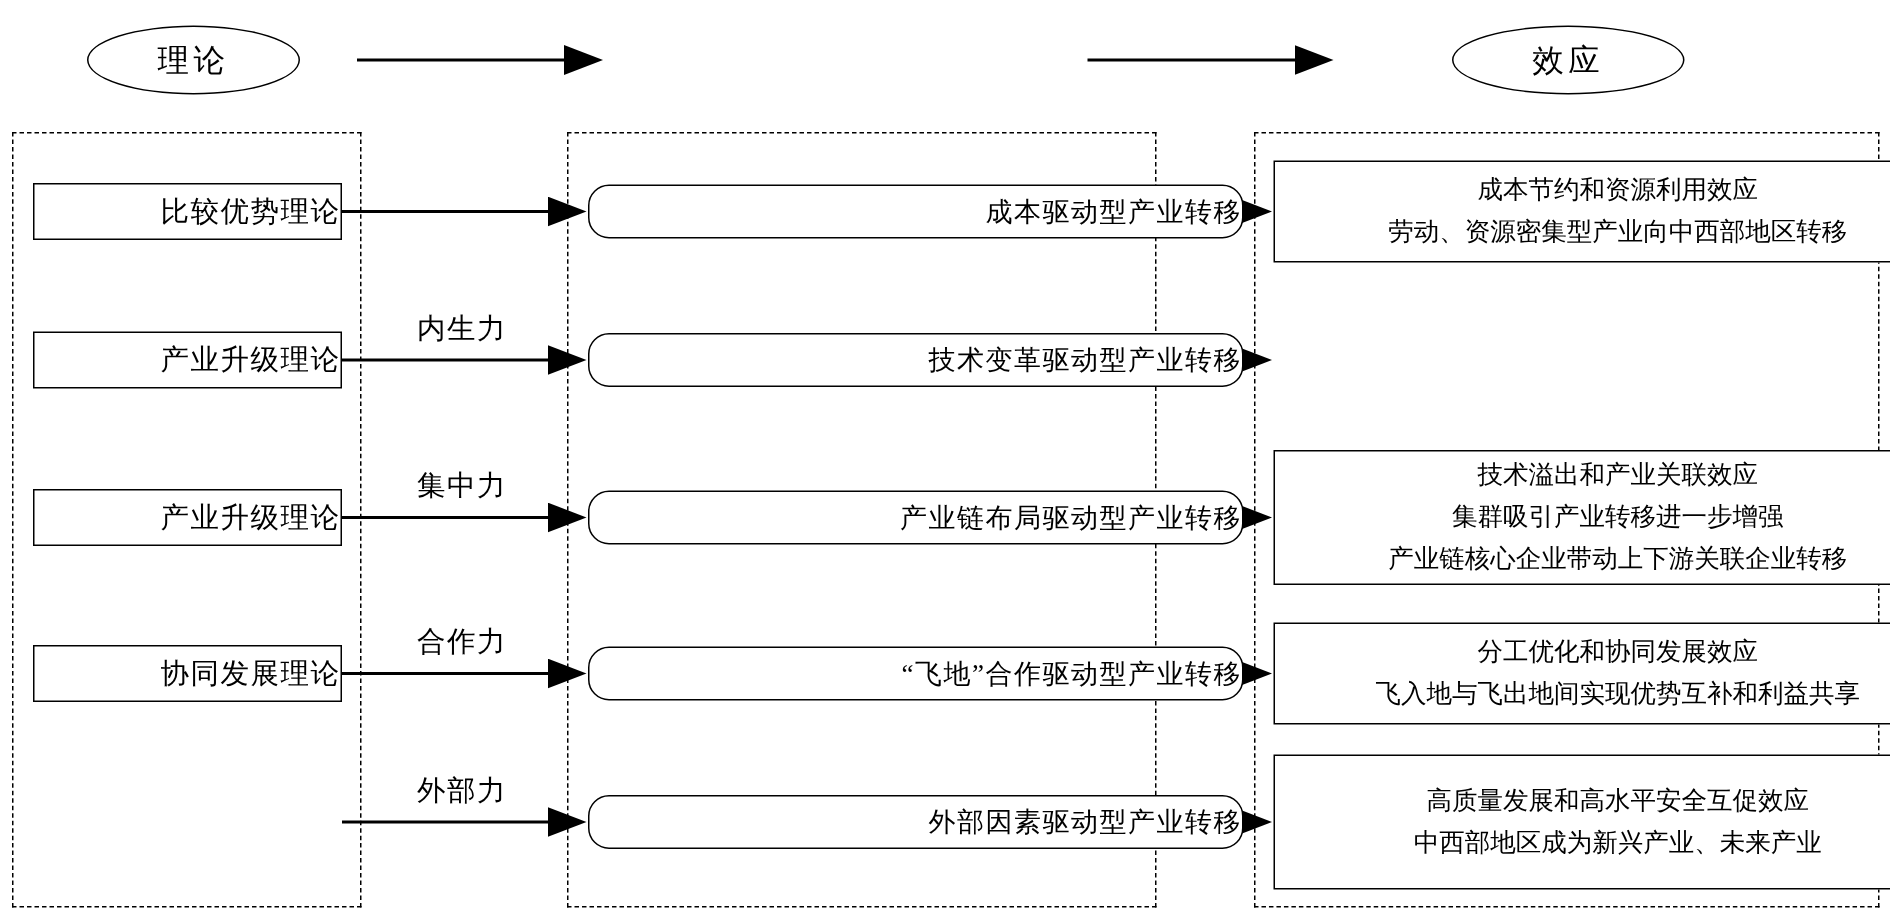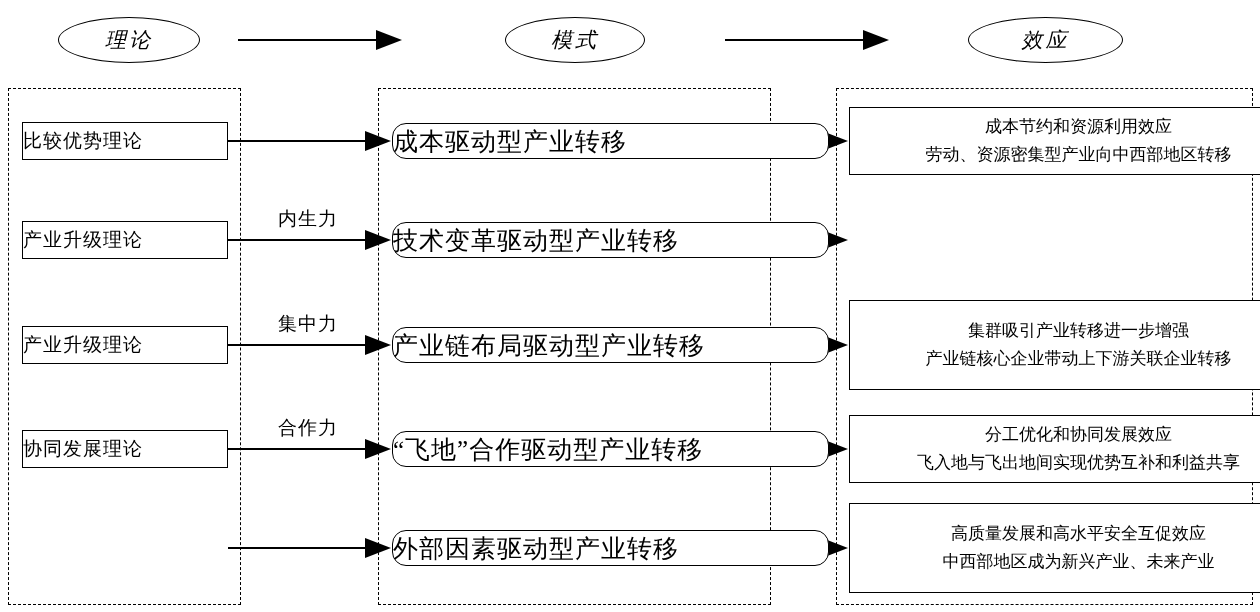--- a/index.html
+++ b/index.html
@@ -25,48 +25,48 @@
   .ellipse {
     position:absolute;
     border:1.8px solid #000;
     border-radius:50%;
     display:flex;
     align-items:center;
     justify-content:center;
     font-size:21px;
     letter-spacing:3px;
     background:#fff;
-    font-style:italic;
   }
   .col {
     position:absolute;
     border:1.6px dashed #000;
     background:transparent;
   }
   .box {
     position:absolute;
     border:1.6px solid #000;
     background:#fff;
     display:flex;
     align-items:center;
-    justify-content:flex-start;
+    justify-content:flex-end;
     text-align:center;
+    padding-left:20px;
   }
   .theory-box {
     left:22px;
     width:206px;
     height:38px;
     font-size:19px;
     letter-spacing:1px;
   }
   .mode-box {
     left:392px;
     width:437px;
     height:36px;
-    font-size:25px;
+    font-size:18px;
     letter-spacing:1px;
     border-radius:14px;
   }
   .effect-box {
     left:849px;
     width:459px;
     flex-direction:column;
     justify-content:center;
     font-size:17px;
     line-height:28px;
@@ -109,23 +109,20 @@
     <line x1="228" y1="449" x2="387" y2="449" stroke="#000" stroke-width="2" marker-end="url(#ah)"></line>
     <line x1="757" y1="449" x2="844" y2="449" stroke="#000" stroke-width="2" marker-end="url(#ah)"></line>
 
     <line x1="228" y1="548" x2="387" y2="548" stroke="#000" stroke-width="2" marker-end="url(#ah)"></line>
     <line x1="757" y1="548" x2="844" y2="548" stroke="#000" stroke-width="2" marker-end="url(#ah)"></line>
   </svg>
 
   <div class="ellipse" style="left:58px;top:17px;width:142px;height:46px">
     <span>理论</span>
   </div>
-  <div class="ellipse" style="left:505px;top:17px;width:140px;height:46px">
-    <span>模式</span>
-  </div>
   <div class="ellipse" style="left:968px;top:17px;width:155px;height:46px">
     <span>效应</span>
   </div>
 
   <div class="col" style="left:8px;top:88px;width:233px;height:517px"></div>
   <div class="col" style="left:378px;top:88px;width:393px;height:517px"></div>
   <div class="col" style="left:836px;top:88px;width:417px;height:517px"></div>
 
   <div class="box theory-box" style="top:122px">
     <span>比较优势理论</span>
@@ -147,36 +144,38 @@
   </div>
 
   <div class="box theory-box" style="top:326px">
     <span>产业升级理论</span>
   </div>
   <div class="force-label" style="top:311px">集中力</div>
   <div class="box mode-box" style="top:327px">
     <span>产业链布局驱动型产业转移</span>
   </div>
   <div class="box effect-box" style="top:300px;height:90px">
+    <div>技术溢出和产业关联效应</div>
     <div>集群吸引产业转移进一步增强</div>
     <div>产业链核心企业带动上下游关联企业转移</div>
   </div>
 
   <div class="box theory-box" style="top:430px">
     <span>协同发展理论</span>
   </div>
   <div class="force-label" style="top:415px">合作力</div>
   <div class="box mode-box" style="top:431px">
     <span>“飞地”合作驱动型产业转移</span>
   </div>
   <div class="box effect-box" style="top:415px;height:68px">
     <div>分工优化和协同发展效应</div>
     <div>飞入地与飞出地间实现优势互补和利益共享</div>
   </div>
 
+  <div class="force-label" style="top:514px">外部力</div>
   <div class="box mode-box" style="top:530px">
     <span>外部因素驱动型产业转移</span>
   </div>
   <div class="box effect-box" style="top:503px;height:90px">
     <div>高质量发展和高水平安全互促效应</div>
     <div>中西部地区成为新兴产业、未来产业</div>
   </div>
 
 </div>
 

